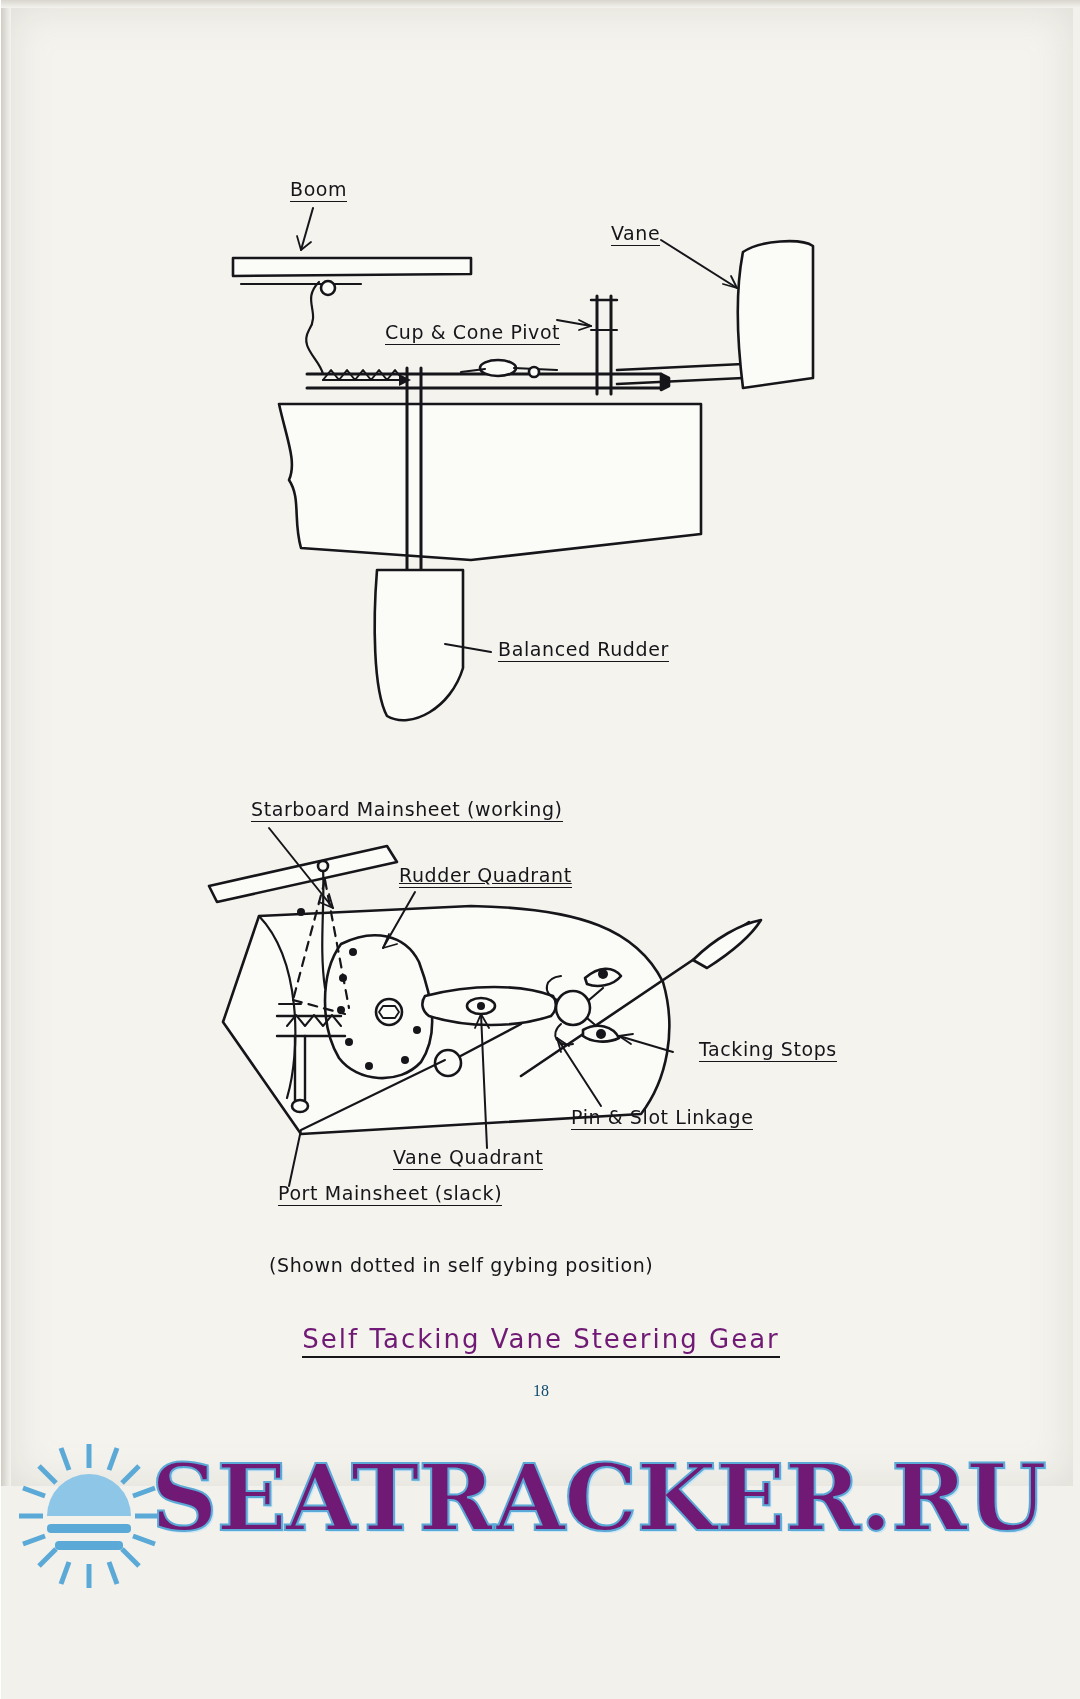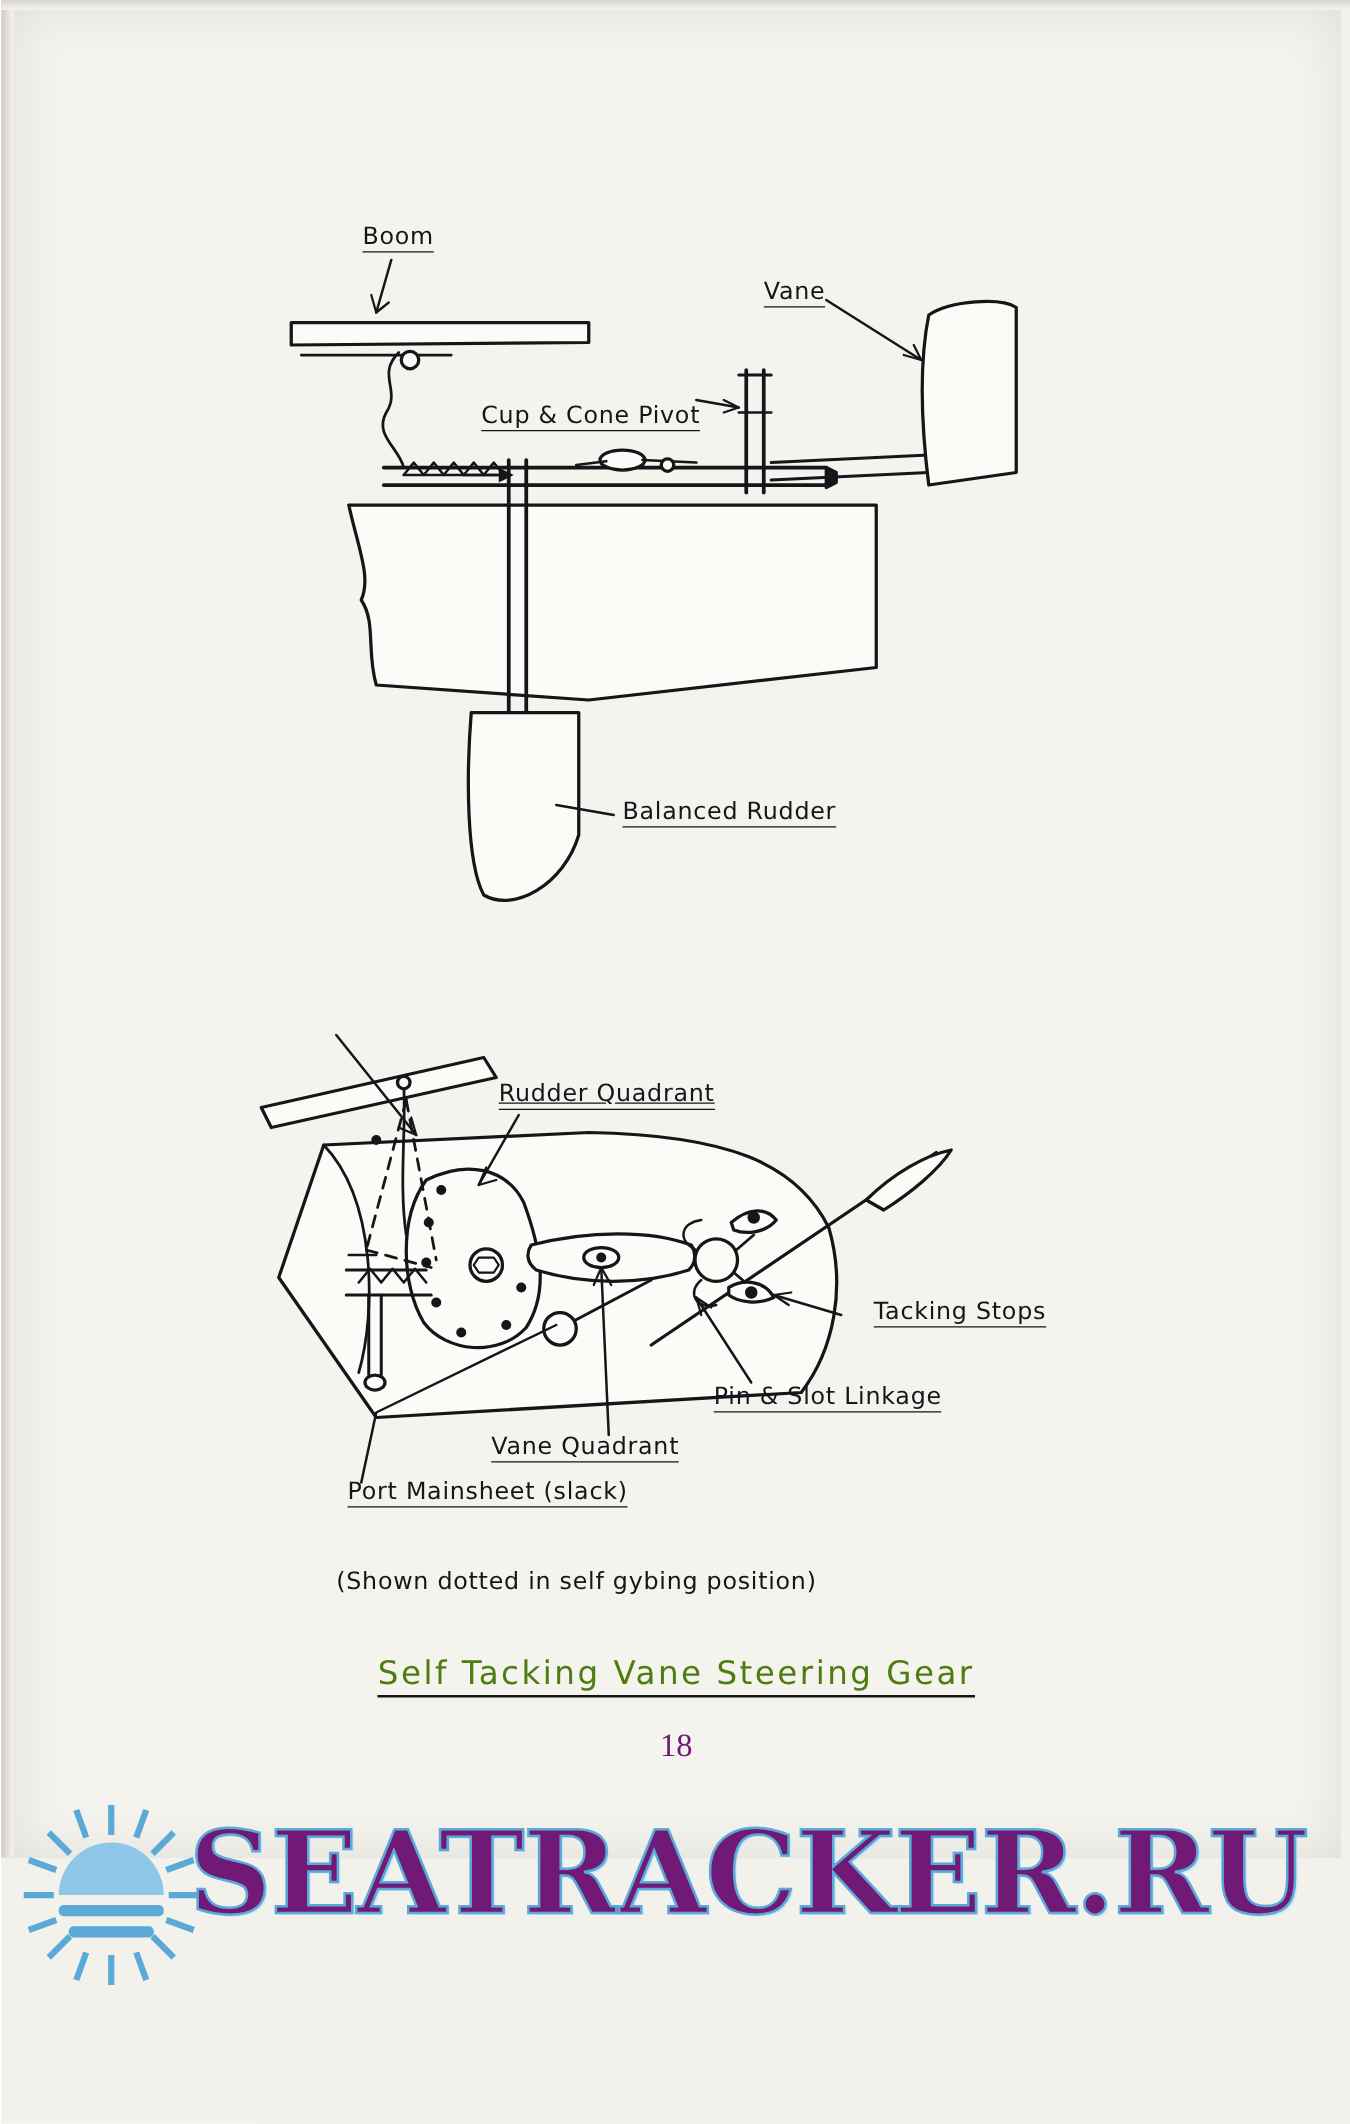--- a/index.html
+++ b/index.html
@@ -71,34 +71,34 @@
   }
 
   .caption {
     position: absolute;
     left: 0;
     width: 1080px;
     text-align: center;
     font-family: "DejaVu Sans", sans-serif;
     font-size: 26px;
     letter-spacing: 2px;
-    color: #4d7c0f;
+    color: #701a75;
   }
   .caption span {
     border-bottom: 2px solid #15151a;
     padding-bottom: 2px;
   }
   .pagenum {
     position: absolute;
     left: 0;
     width: 1080px;
     text-align: center;
     font-family: "Liberation Serif", serif;
-    font-size: 26px;
-    color: #701a75;
+    font-size: 16px;
+    color: #0c4a6e;
   }
 
   
   .watermark {
     position: absolute;
     left: 0;
     top: 1430px;
     width: 1080px;
     height: 269px;
   }
@@ -293,20 +293,21 @@
       </g>
 
     </g>
   </svg>
 
   <div class="lbl ul" style="left:289px; top:178px;">Boom</div>
   <div class="lbl ul" style="left:610px; top:222px;">Vane</div>
   <div class="lbl ul" style="left:384px; top:306px;margin-top:15px;">Cup &amp; Cone Pivot</div>
   <div class="lbl ul" style="left:497px; top:638px;">Balanced  Rudder</div>
 
+  <div class="lbl ul" style="left:250px; top:798px;">Starboard Mainsheet (working)</div>
   <div class="lbl ul" style="left:398px; top:864px;text-decoration:underline;">Rudder Quadrant</div>
   <div class="lbl ul" style="left:678px; top:1038px;margin-left:20px;">Tacking Stops</div>
   <div class="lbl ul" style="left:570px; top:1106px;">Pin &amp; Slot Linkage</div>
   <div class="lbl ul" style="left:392px; top:1146px;">Vane Quadrant</div>
   <div class="lbl ul" style="left:277px; top:1182px;text-align:right;">Port Mainsheet (slack)</div>
   <div class="lbl" style="left:268px; top:1222px;margin-top:32px;">(Shown  dotted in self gybing position)</div>
 
   <div class="caption" style="top:1324px;">
     <span>Self Tacking Vane Steering Gear</span>
   </div>

